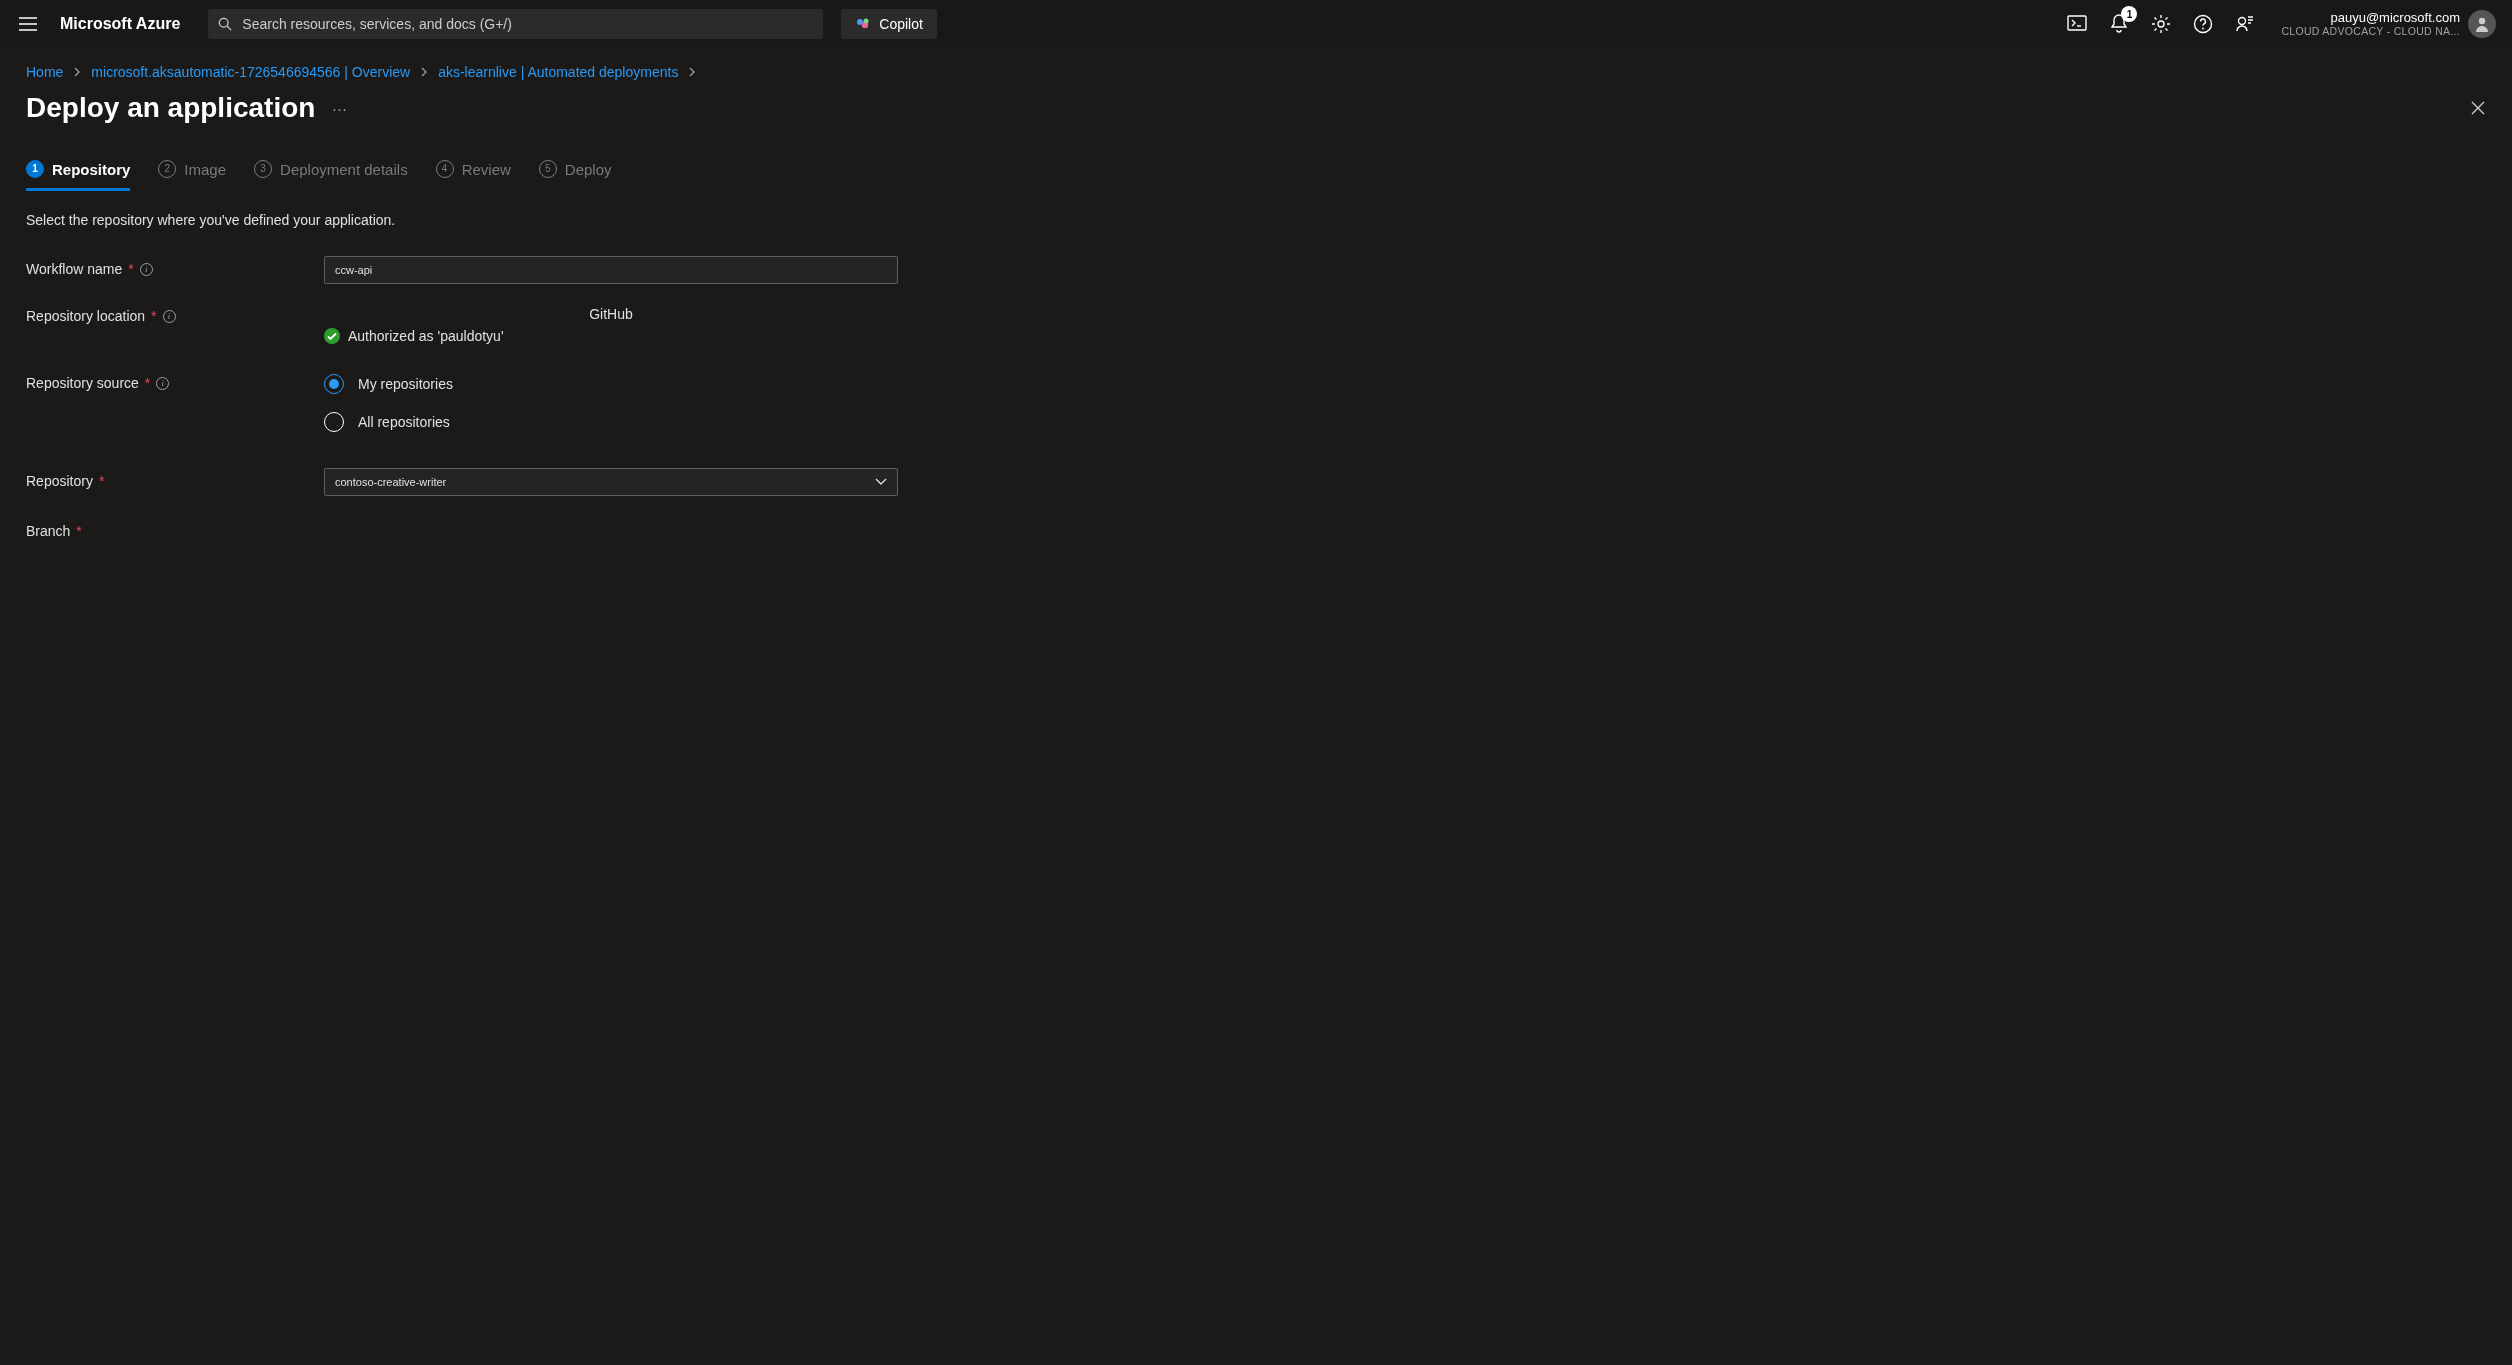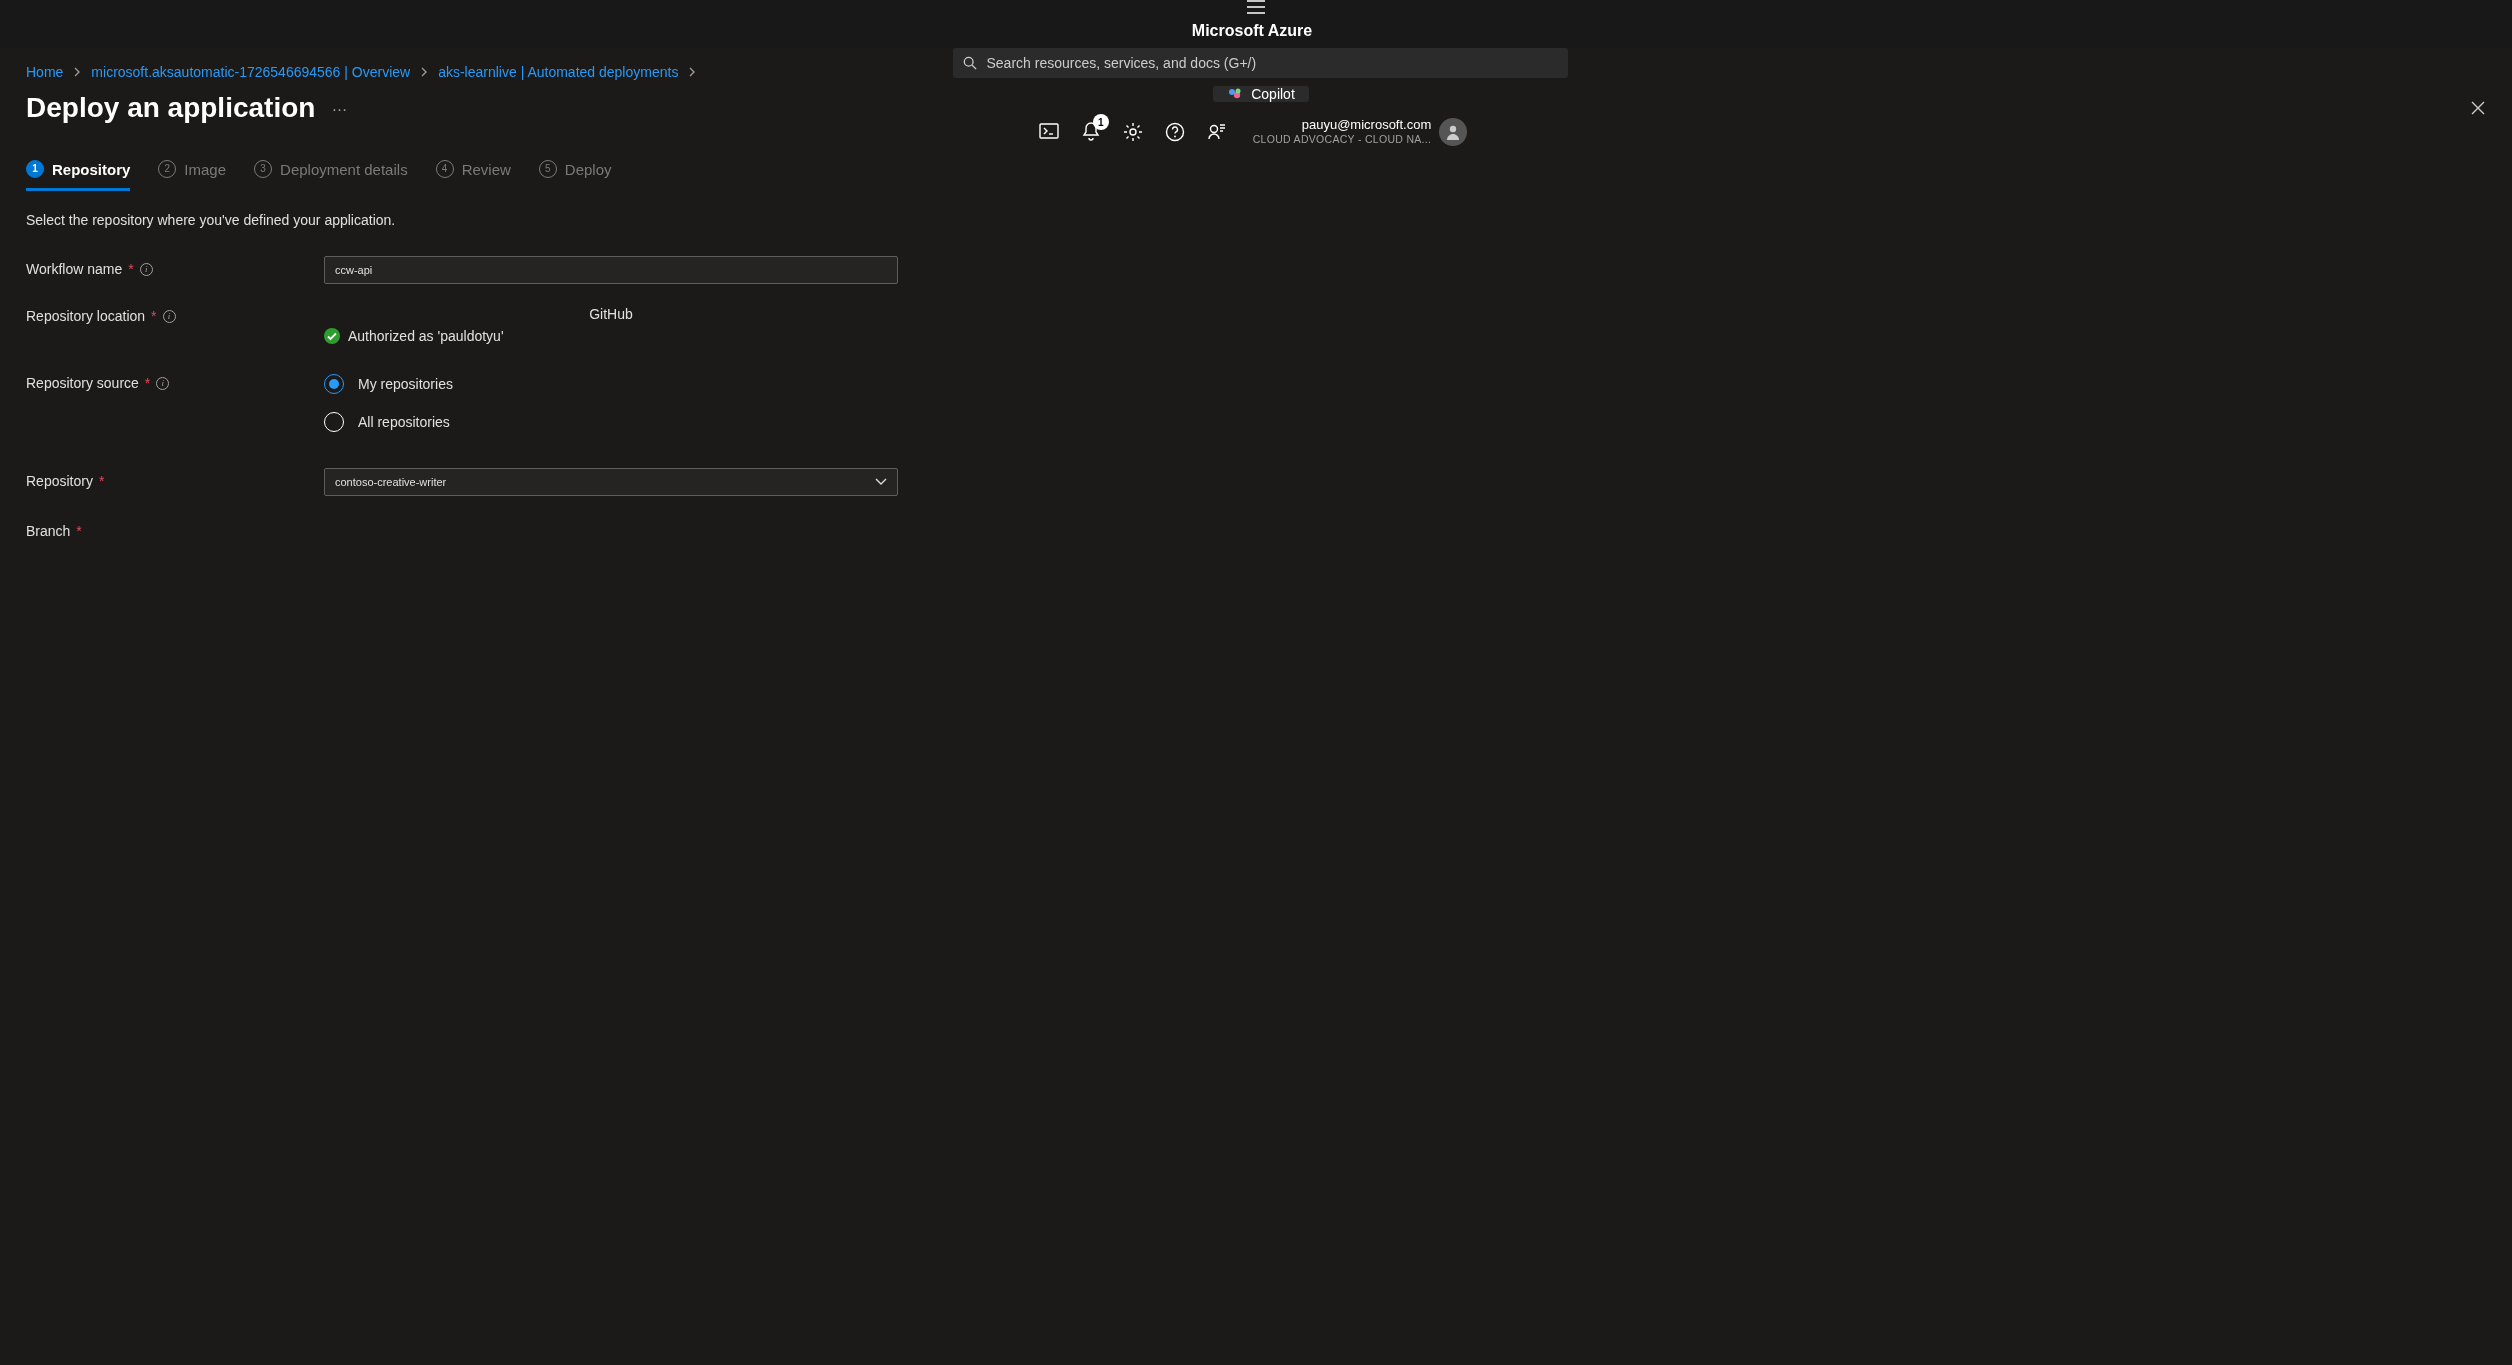--- a/index.html
+++ b/index.html
@@ -36,21 +36,20 @@
   }
   
   .topbar {
     height: 48px;
     background: #181818;
     display: flex;
     align-items: center;
     padding: 0 8px;
     gap: 8px;
     flex-shrink: 0;
-    flex-direction: column;
   }
   .hamburger {
     width: 40px; height: 40px;
     display: flex; align-items: center; justify-content: center;
     cursor: pointer;
   }
   .brand {
     color: #fff;
     font-weight: 600;
     font-size: 16px;
@@ -115,20 +114,21 @@
     border-radius: 8px;
     font-size: 10px;
     font-weight: 700;
     display: flex;
     align-items: center;
     justify-content: center;
     padding: 0 3px;
   }
   .account {
     display: flex;
+    align-items: center;
     gap: 8px;
     padding-left: 6px;
     cursor: pointer;
   }
   .account-text {
     text-align: right;
     line-height: 1.15;
     max-width: 200px;
   }
   .account-user { color: #fff; font-size: 13px; white-space: nowrap; }

